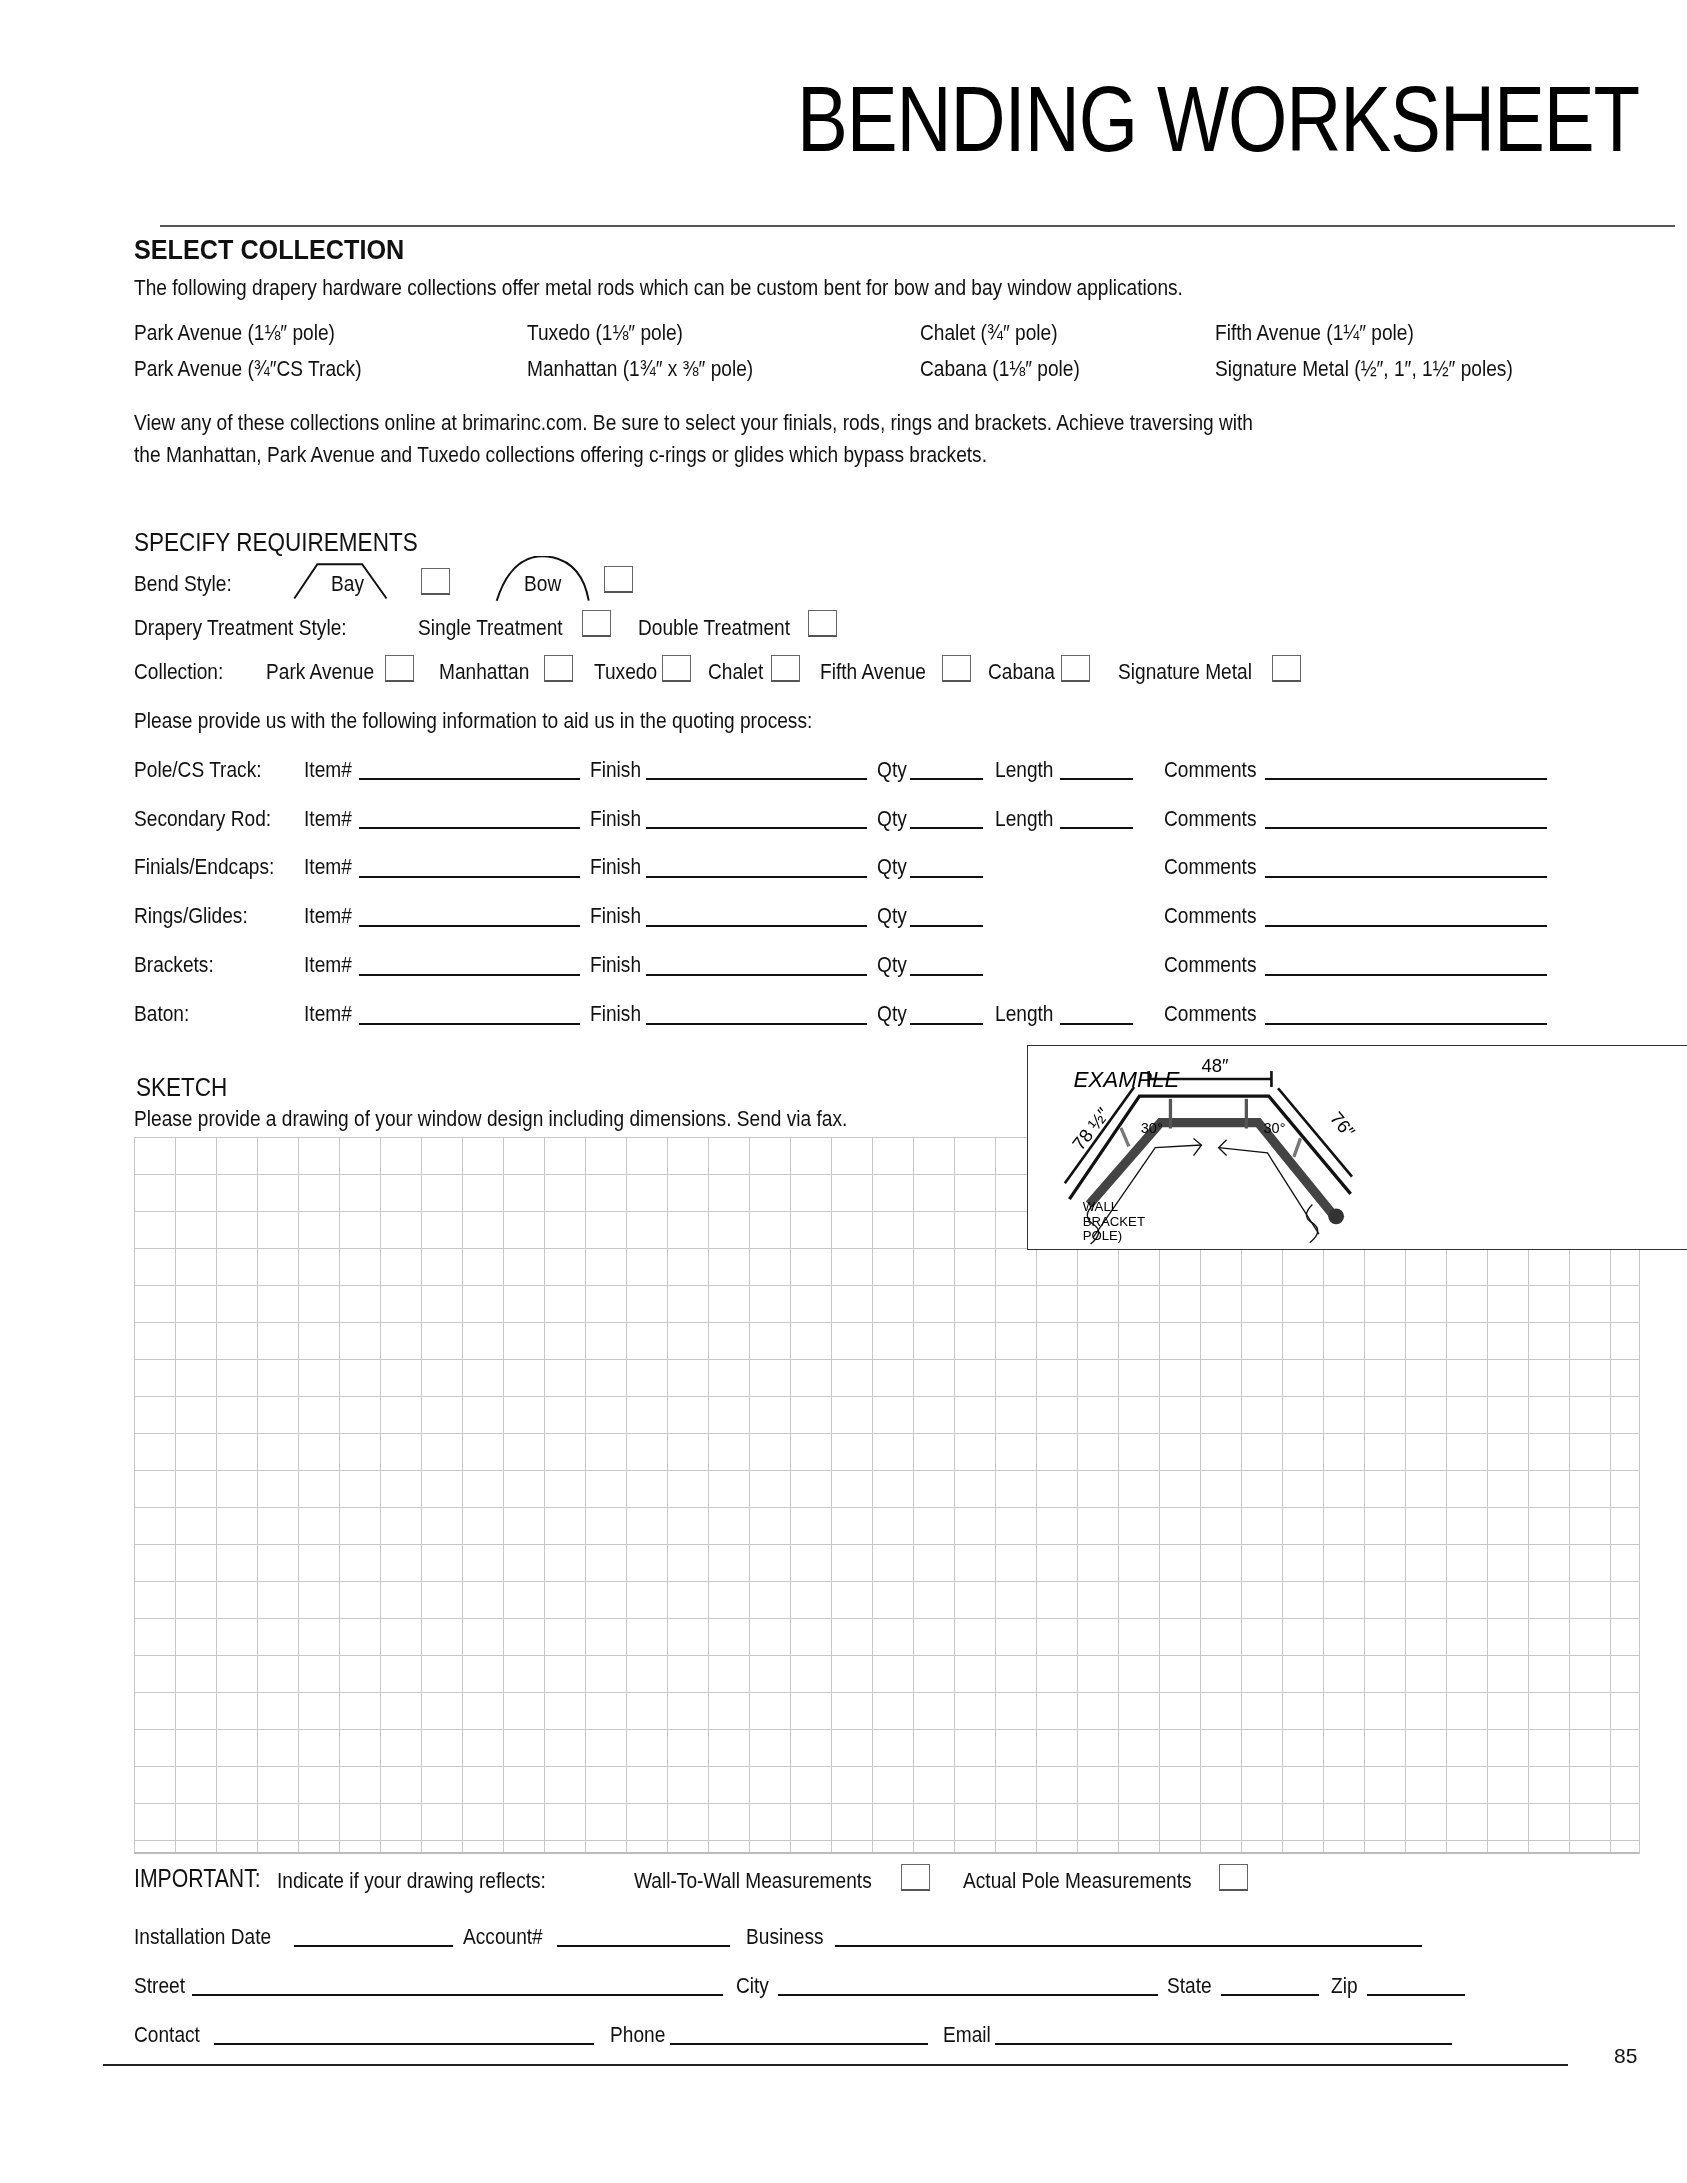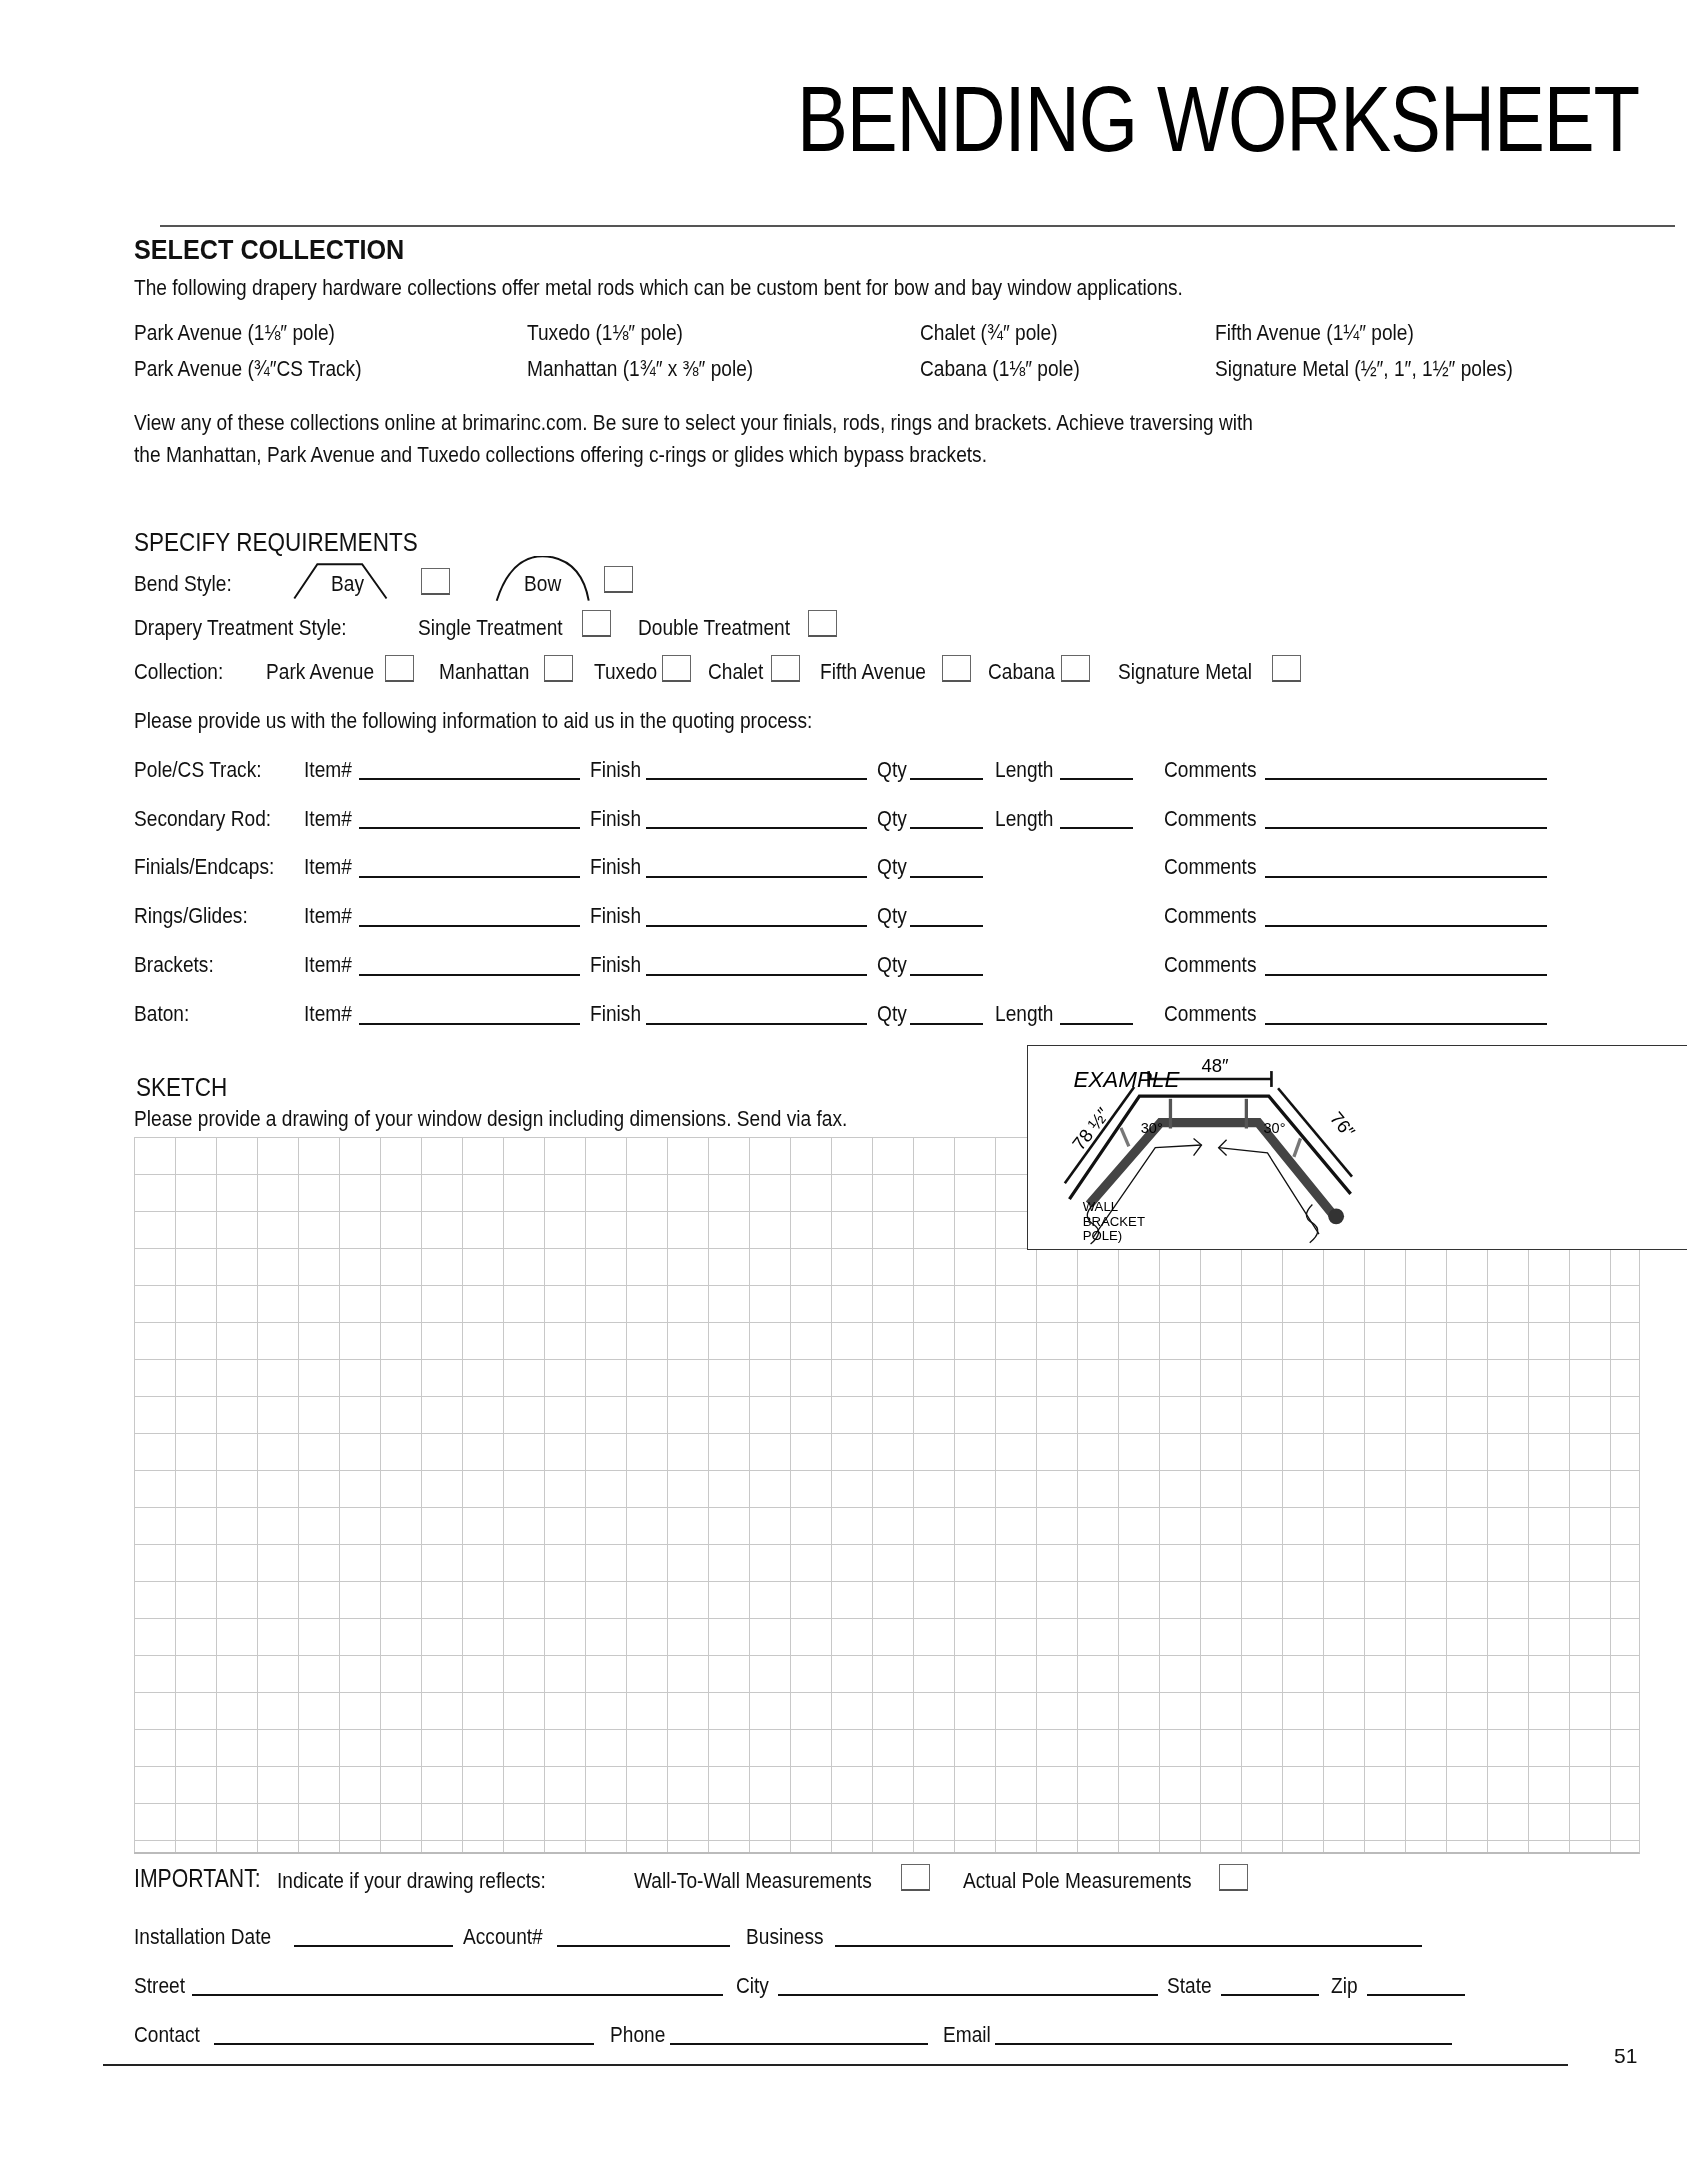--- a/index.html
+++ b/index.html
@@ -213,14 +213,14 @@
 <div class="abs blank" style="left:1367px;top:1974px;width:98px;"></div>
 
 <div class="abs txt" style="left:134px;top:2021px;">Contact</div>
 <div class="abs blank" style="left:214px;top:2023px;width:380px;"></div>
 <div class="abs txt" style="left:610px;top:2021px;">Phone</div>
 <div class="abs blank" style="left:670px;top:2023px;width:258px;"></div>
 <div class="abs txt" style="left:943px;top:2021px;">Email</div>
 <div class="abs blank" style="left:995px;top:2023px;width:457px;"></div>
 
 <div class="abs rule-bottom"></div>
-<div class="abs pagenum">51</div>
+<div class="abs pagenum">85</div>
 
 
 </body></html>

